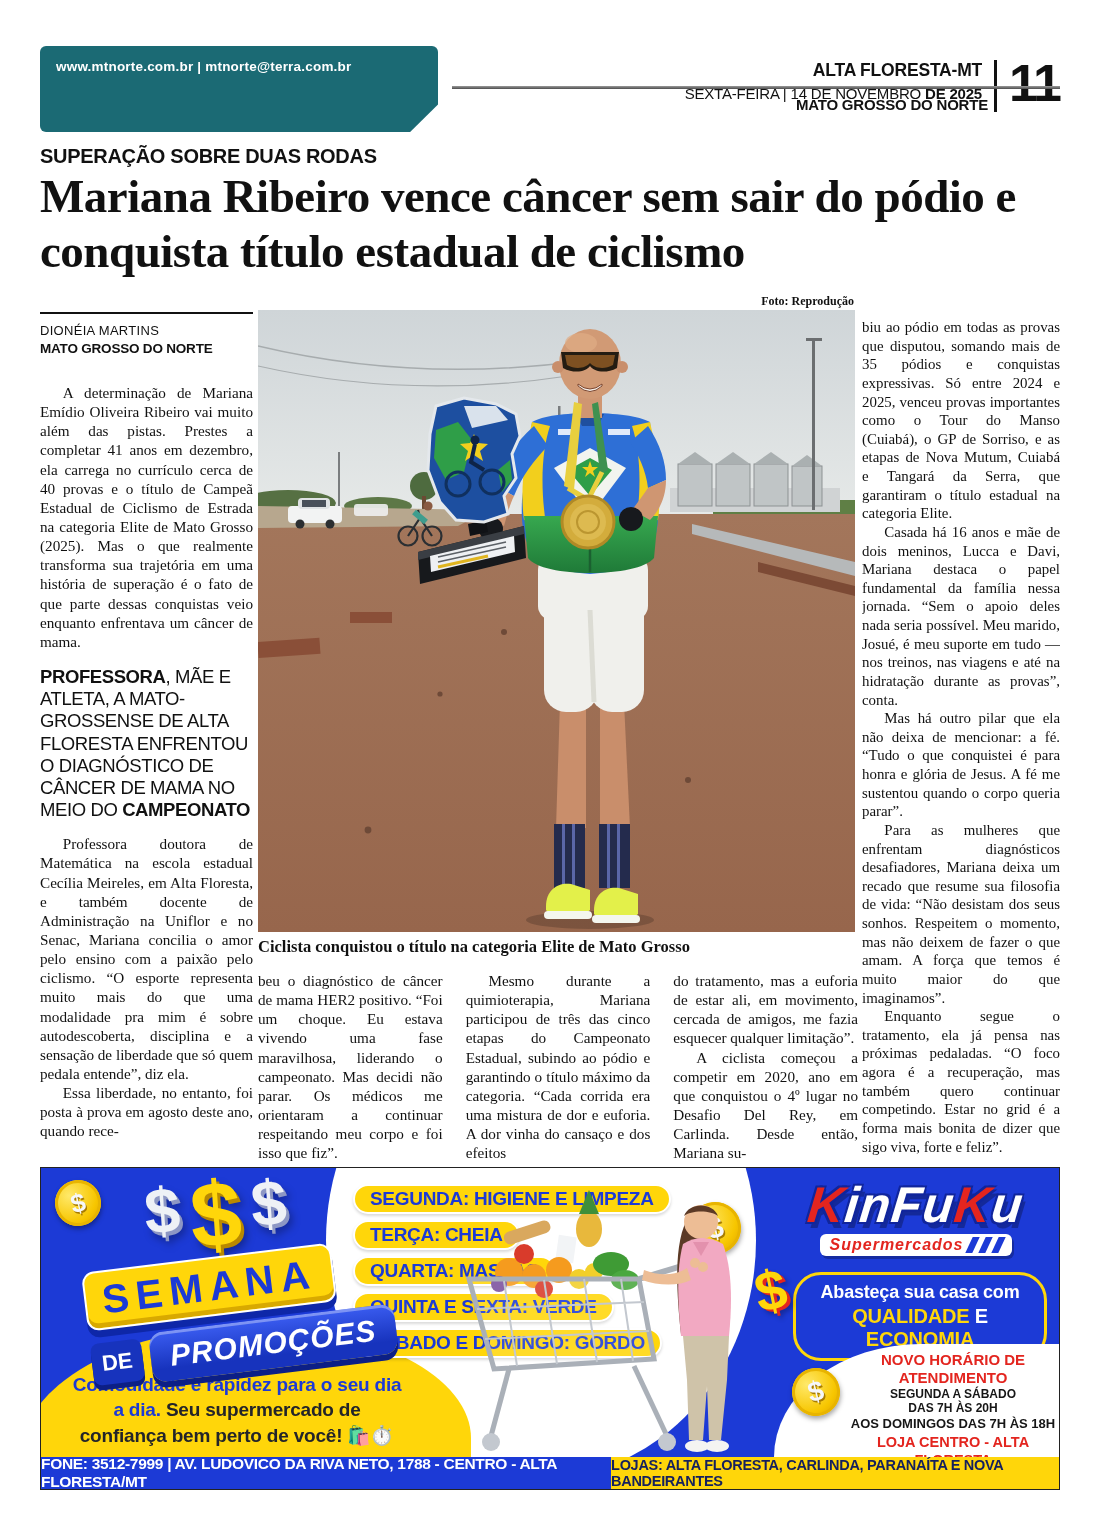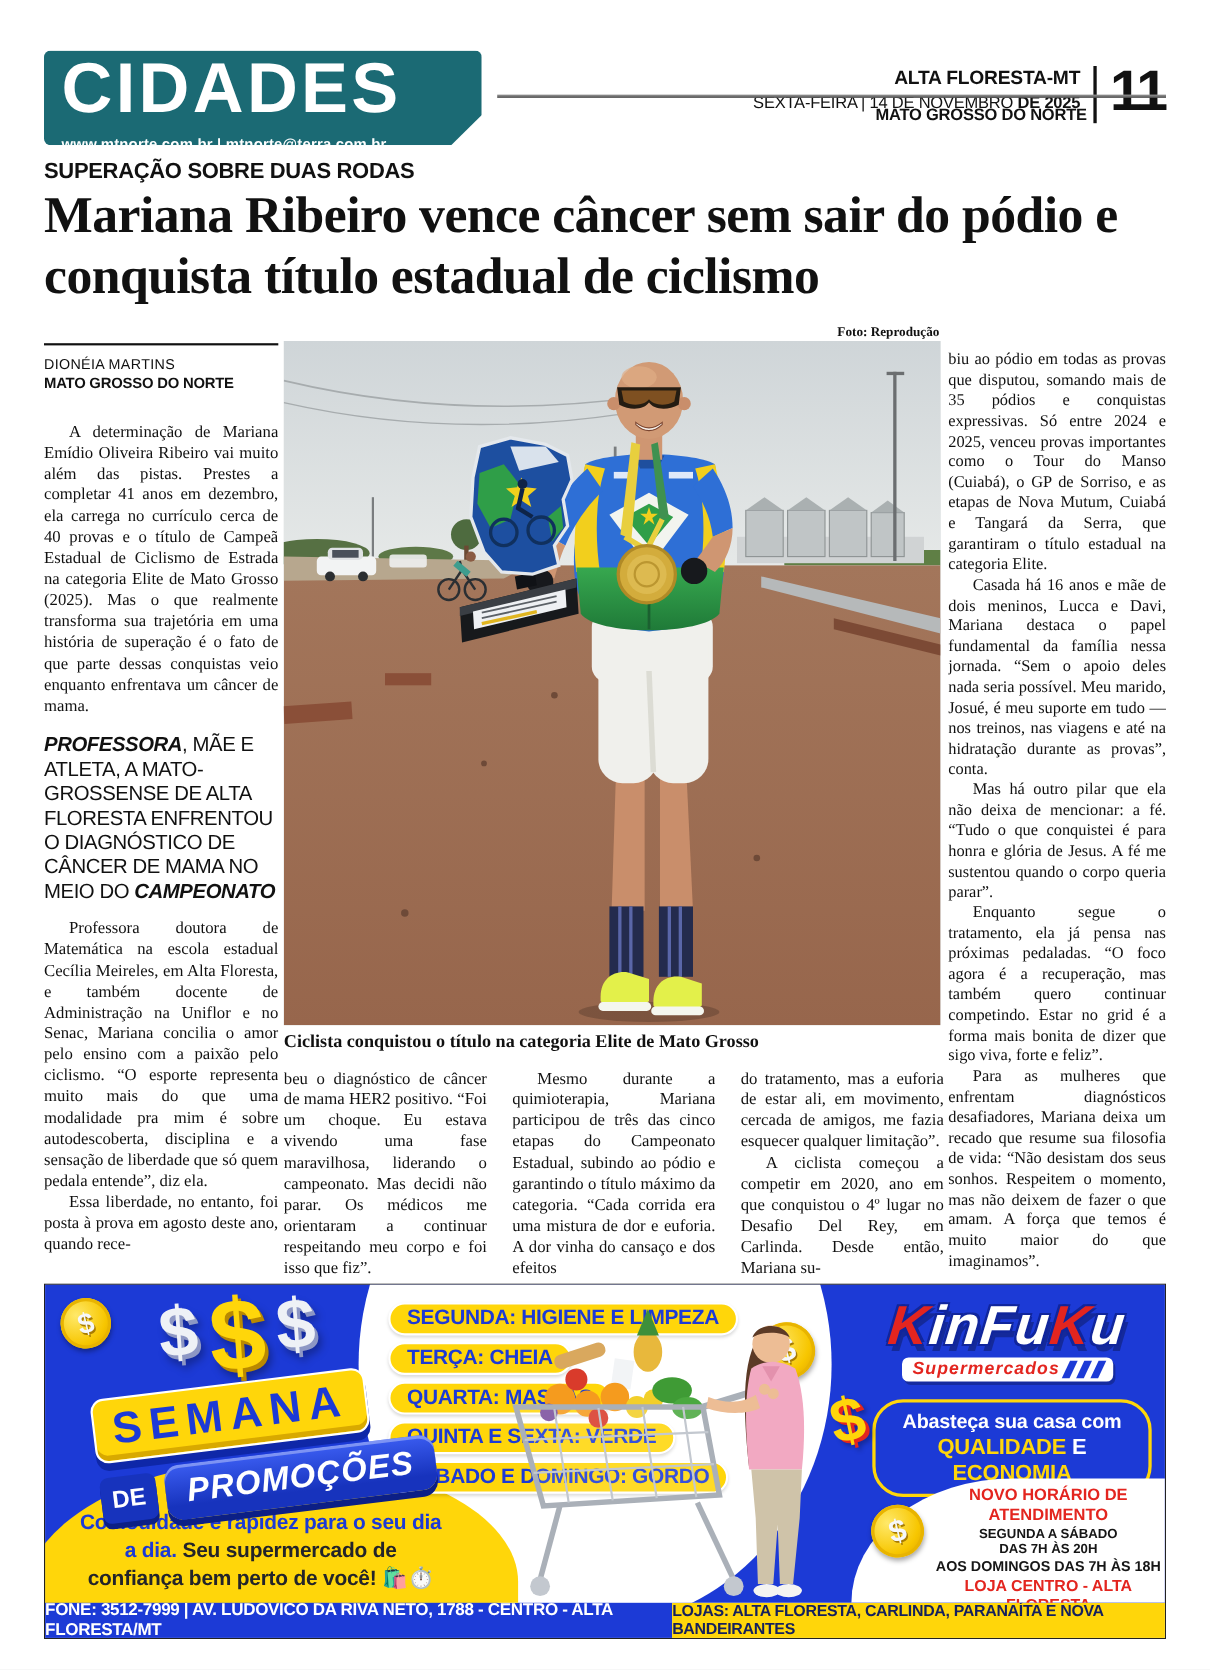--- a/index.html
+++ b/index.html
@@ -37,21 +37,21 @@
   .body-text{font-size:15.2px;line-height:1.26;text-align:justify;hyphens:auto;}
   .body-text p{margin:0;text-indent:1.5em;}
   .body-text p.noindent{text-indent:0;}
   .leftcol{position:absolute;left:40px;top:312px;width:213px;height:847px;overflow:hidden;
     border-top:2px solid #111;padding-top:9px;}
   .byline-author{font-family:"Liberation Sans",sans-serif;font-size:13px;letter-spacing:.3px;}
   .byline-org{font-family:"Liberation Sans",sans-serif;font-weight:900;font-size:13.5px;margin-top:3px;letter-spacing:-.2px;}
   .leftcol .first-block{margin-top:27px;}
   .subhead{margin:15px 0 13px;font-family:"Liberation Sans",sans-serif;font-size:18.5px;
     line-height:1.2;letter-spacing:-.4px;text-align:left;}
-  .subhead .b{font-weight:900;font-style:italic;}
+  .subhead .b{font-weight:900;}
   .photo-wrap{position:absolute;left:258px;top:310px;width:597px;height:622px;background:#cfd5d8;}
   .photo-wrap svg{display:block;width:100%;height:100%;}
   .caption{position:absolute;left:258px;top:937px;width:600px;font-weight:700;font-size:16.5px;}
   .belowcols{position:absolute;left:258px;top:971px;width:600px;height:190px;display:flex;gap:23px;overflow:hidden;}
   .bcol{width:191px;overflow:hidden;}
   .rightcol{position:absolute;left:862px;top:318px;width:198px;height:843px;overflow:hidden;}
   .rightcol .body-text{font-size:14.9px;line-height:1.25;}
 
   
   .ad{position:absolute;left:40px;top:1167px;width:1020px;height:323px;border:1px solid #222;
@@ -116,21 +116,20 @@
     justify-content:center;font-weight:900;font-size:15.5px;letter-spacing:-.3px;}
   .strip-right{flex:1;background:#ffd60a;color:#14205e;display:flex;align-items:center;
     justify-content:center;font-weight:900;font-size:14.5px;letter-spacing:-.3px;}
 </style>
 </head>
 <body>
 
 <div class="page" data-name="newspaper-page">
 
   <div class="masthead-box" data-name="section-banner">
-    <div class="masthead-title" data-name="section-title">CIDADES</div>
     <div class="masthead-contact" data-name="masthead-contact">www.mtnorte.com.br | mtnorte@terra.com.br</div>
   </div>
   <div class="hdr-right" data-name="masthead-dateline">
     <div class="hdr-lines" data-name="dateline-text">
       <div class="hdr-loc" data-name="edition-location">ALTA FLORESTA-MT</div>
       <div class="hdr-date" data-name="edition-date"><span data-name="edition-date-regular">SEXTA-FEIRA | 14 DE NOVEMBRO </span><span class="b" data-name="edition-date-bold">DE 2025</span></div>
     </div>
     <div class="hdr-divider" data-name="page-number-divider"></div>
     <div class="hdr-page" data-name="page-number">11</div>
   </div>
@@ -320,22 +319,22 @@
       <p class="noindent" data-name="paragraph">do tratamento, mas a euforia de estar ali, em movimento, cercada de amigos, me fazia esquecer qualquer limitação”.</p>
       <p data-name="paragraph">A ciclista começou a competir em 2020, ano em que conquistou o 4º lugar no Desafio Del Rey, em Carlinda. Desde então, Mariana su-</p>
     </div>
   </div>
 
   <div class="rightcol" data-name="right-column">
     <div class="body-text" data-name="right-column-text">
       <p class="noindent" data-name="paragraph">biu ao pódio em todas as provas que disputou, somando mais de 35 pódios e conquistas expressivas. Só entre 2024 e 2025, venceu provas importantes como o Tour do Manso (Cuiabá), o GP de Sorriso, e as etapas de Nova Mutum, Cuiabá e Tangará da Serra, que garantiram o título estadual na categoria Elite.</p>
       <p data-name="paragraph">Casada há 16 anos e mãe de dois meninos, Lucca e Davi, Mariana destaca o papel fundamental da família nessa jornada. “Sem o apoio deles nada seria possível. Meu marido, Josué, é meu suporte em tudo — nos treinos, nas viagens e até na hidratação durante as provas”, conta.</p>
       <p data-name="paragraph">Mas há outro pilar que ela não deixa de mencionar: a fé. “Tudo o que conquistei é para honra e glória de Jesus. A fé me sustentou quando o corpo queria parar”.</p>
+      <p data-name="paragraph">Para as mulheres que enfrentam diagnósticos desafiadores, Mariana deixa um recado que resume sua filosofia de vida: “Não desistam dos seus sonhos. Respeitem o momento, mas não deixem de fazer o que amam. A força que temos é muito maior do que imaginamos”.</p>
       <p data-name="paragraph">Enquanto segue o tratamento, ela já pensa nas próximas pedaladas. “O foco agora é a recuperação, mas também quero continuar competindo. Estar no grid é a forma mais bonita de dizer que sigo viva, forte e feliz”.</p>
-      <p data-name="paragraph">Para as mulheres que enfrentam diagnósticos desafiadores, Mariana deixa um recado que resume sua filosofia de vida: “Não desistam dos seus sonhos. Respeitem o momento, mas não deixem de fazer o que amam. A força que temos é muito maior do que imaginamos”.</p>
     </div>
   </div>
 
   <div class="ad" data-name="supermarket-ad">
     <div class="ad-main" data-name="ad-main-panel">
       <div class="white-blob" data-name="ad-white-shape"></div>
       <div class="yellow-blob" data-name="ad-yellow-shape"></div>
 
       <div class="coin" style="left:14px;top:12px;width:46px;height:46px;font-size:26px;" data-name="dollar-coin-icon">
           <span data-name="dollar-glyph">$</span>

